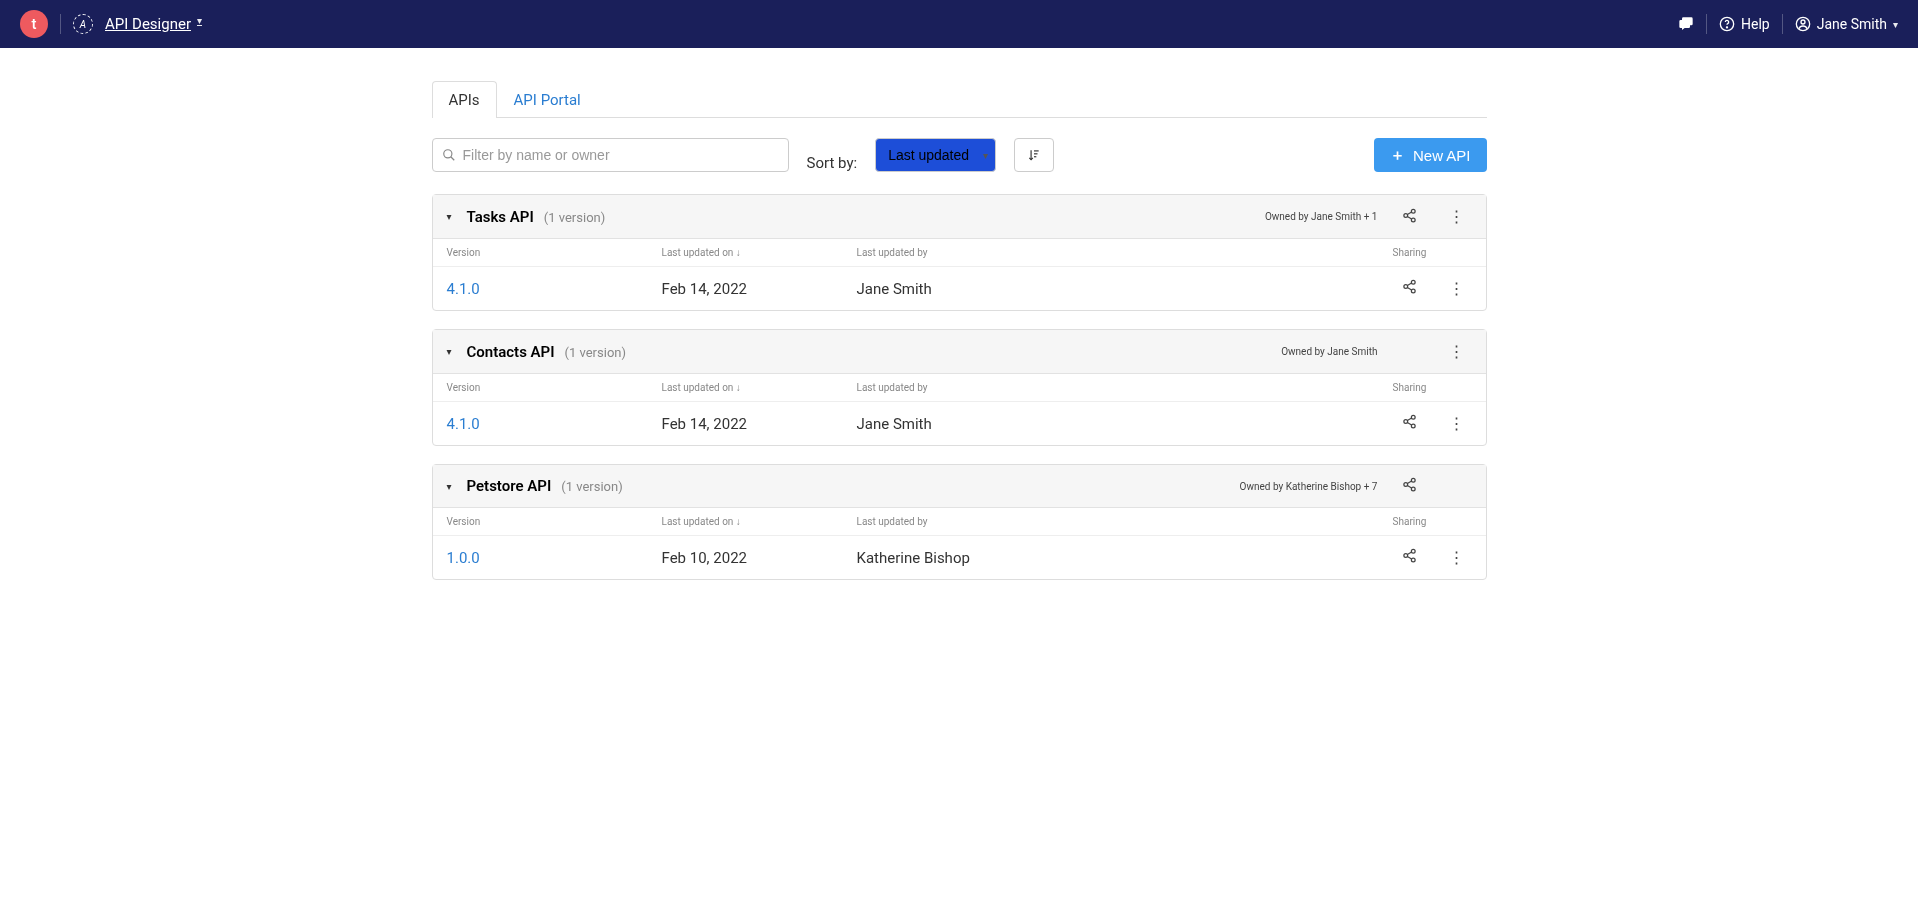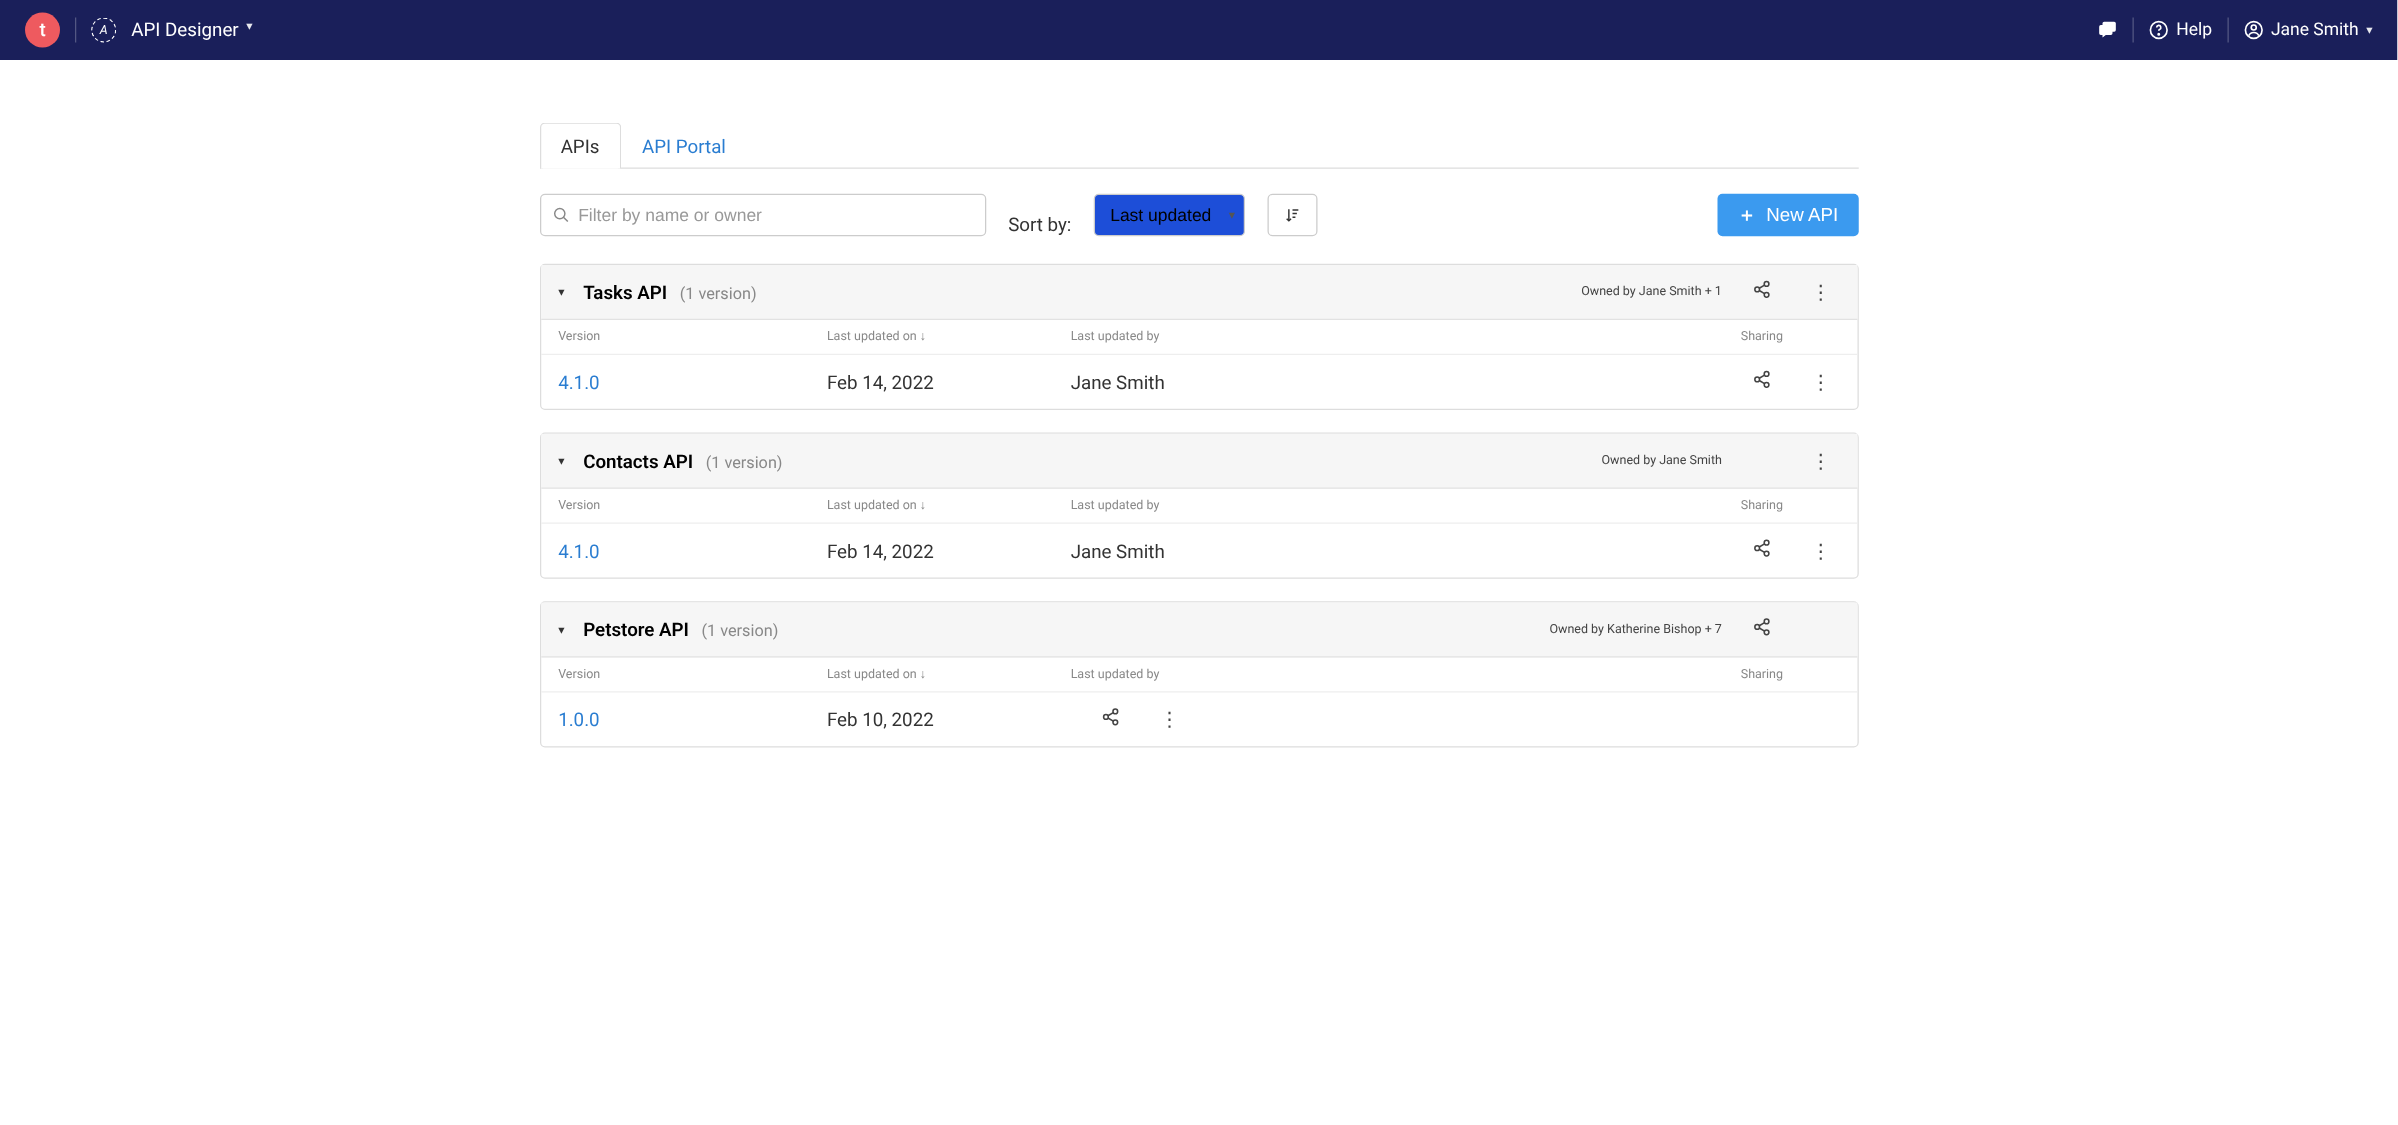--- a/index.html
+++ b/index.html
@@ -3,28 +3,28 @@
 <meta charset="utf-8">
 <style>
 * { box-sizing: border-box; margin: 0; padding: 0; }
 body { font-family: -apple-system, BlinkMacSystemFont, "Segoe UI", Roboto, Helvetica, Arial, sans-serif; font-size: 14px; color: #333; background: #fff; }
 
 .topbar { background: #1a1f5a; height: 48px; display: flex; align-items: center; padding: 0 20px; color: #fff; justify-content: space-between; }
 .topbar-left, .topbar-right { display: flex; align-items: center; gap: 12px; }
 .app-logo { width: 28px; height: 28px; border-radius: 50%; background: #ee5a5f; display: flex; align-items: center; justify-content: center; font-weight: 500; font-size: 15px; }
 .topbar-divider { width: 1px; height: 20px; background: rgba(255,255,255,0.25); }
 .app-icon { width: 20px; height: 20px; border: 1.5px dashed #fff; border-radius: 50%; display: flex; align-items: center; justify-content: center; font-size: 10px; font-style: italic; }
-.app-title-wrap { display: flex; align-items: flex-start; gap: 6px; cursor: pointer; }
+.app-title-wrap { display: flex; align-items: flex-start; gap: 6px; cursor: pointer; text-decoration: underline; }
 .app-title { font-size: 15px; }
 .chevron-down { font-size: 10px; opacity: 0.9; }
 .topbar-item { display: flex; align-items: center; gap: 6px; cursor: pointer; font-size: 14px; }
 .help-icon, .user-icon, .chat-icon { display: inline-flex; }
 svg { display: block; }
 
-.container { max-width: 1055px; margin: 17px auto; padding-top: 32px; }
+.container { max-width: 1055px; margin: 0 auto; padding-top: 32px; }
 
 .tabs { border-bottom: 1px solid #ddd; display: flex; }
 .tab { border: 1px solid transparent; border-bottom: none; padding: 9px 16px; font-size: 15px; cursor: pointer; position: relative; top: 1px; border-radius: 4px 4px 0 0; }
 .tab.active { border-color: #ddd; background: #fff; color: #333; }
 .tab.inactive { color: #2a7dd1; text-align: right; }
 
 .toolbar { display: flex; align-items: flex-end; gap: 18px; margin-top: 20px; }
 .filter-wrap { position: relative; width: 357px; }
 .filter-icon { position: absolute; left: 10px; top: 50%; transform: translateY(-50%); color: #888; }
 .filter-input { width: 100%; height: 34px; border: 1px solid #ccc; border-radius: 4px; padding: 0 10px 0 30px; font-size: 14px; }
@@ -241,20 +241,21 @@
         <div class="ver-head">
           <div class="v-ver">Version</div>
           <div class="v-date">Last updated on ↓</div>
           <div class="v-by">Last updated by</div>
           <div class="v-share-h">Sharing</div>
           <div class="v-menu"></div>
         </div>
         <div class="ver-row">
           <div class="v-ver link">1.0.0</div>
           <div class="v-date">Feb 10, 2022</div>
+          <div class="v-by">Katherine Bishop</div>
           <div class="v-share"><span class="share-icon-svg"><svg width="15" height="15" viewBox="0 0 24 24" fill="none" stroke="currentColor" stroke-width="2">
                 <circle cx="18" cy="5" r="3"></circle>
                 <circle cx="6" cy="12" r="3"></circle>
                 <circle cx="18" cy="19" r="3"></circle>
                 <line x1="8.6" y1="10.5" x2="15.4" y2="6.5"></line>
                 <line x1="8.6" y1="13.5" x2="15.4" y2="17.5"></line>
               </svg></span></div>
           <div class="v-menu"><span>⋮</span></div>
         </div>
       </div>

